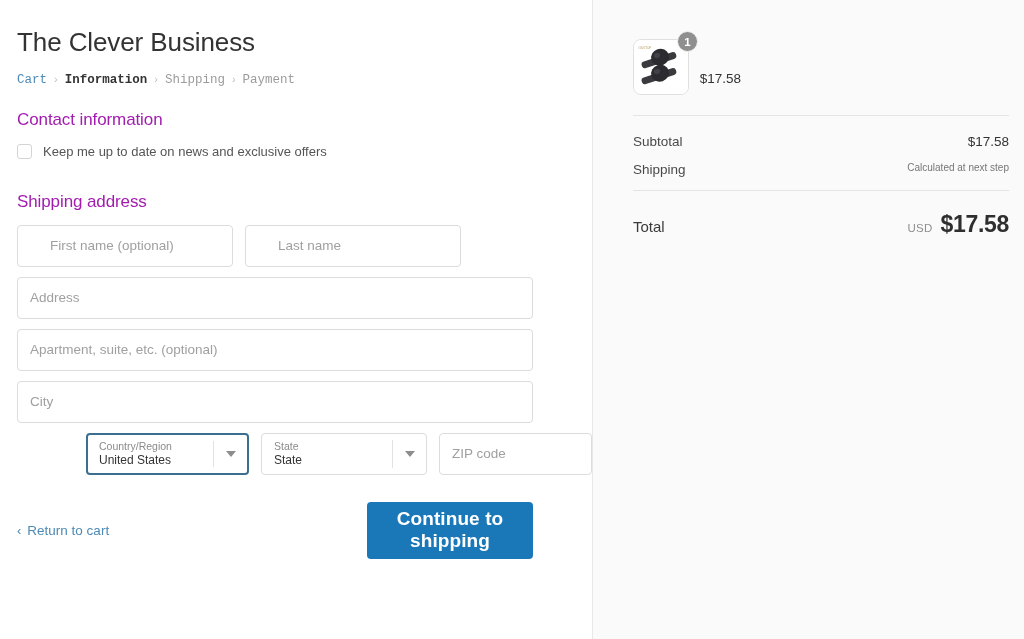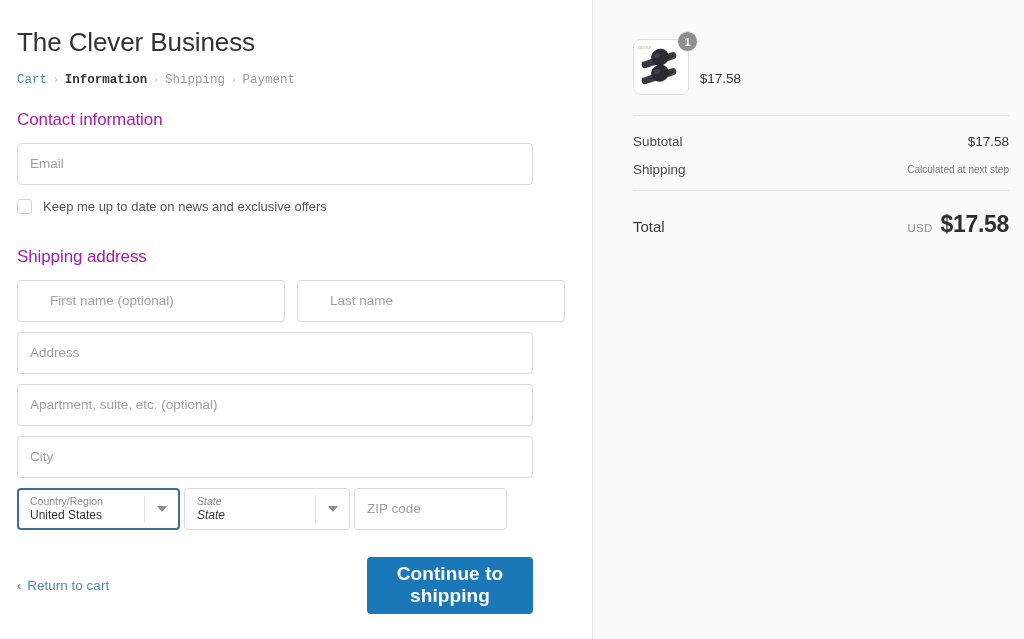--- a/index.html
+++ b/index.html
@@ -78,21 +78,21 @@
     color: #a0a0a0;
     font-size: 13.5px;
     width: 516px;
   }
 
   .row {
     display: flex;
     gap: 12px;
     margin-bottom: 10px;
   }
-  .field.half { width: 268px; padding-left: 32px; }
+  .field.half { width: 216px; padding-left: 32px; }
 
   .field-stack { margin-bottom: 10px; }
 
   .optin {
     display: flex;
     align-items: center;
     margin-top: 13px;
     height: 18px;
   }
   .checkbox {
@@ -103,38 +103,38 @@
     background: #ffffff;
     flex: 0 0 auto;
   }
   .optin-label {
     margin-left: 11px;
     font-size: 13px;
     color: #555555;
   }
 
   
-  .selectrow { display: flex; gap: 4px; margin-top: 10px; }
+  .selectrow { display: flex; gap: 12px; margin-top: 10px; justify-content: flex-end; }
   .select {
     position: relative;
     height: 42px;
     border: 1px solid #dcdcdc;
     border-radius: 4px;
     background: #ffffff;
     display: flex;
     flex-direction: column;
     justify-content: center;
     padding: 0 12px;
   }
   .select.focused {
     border: 2px solid #3c6e8f;
     padding: 0 11px;
   }
   .select-country { width: 163px; }
-  .select-state { width: 166px; font-style: italic; }
+  .select-state { width: 166px; }
   .select .mini-label {
     font-size: 10.5px;
     color: #8a8a8a;
     line-height: 1.15;
     margin-bottom: 1px;
   }
   .select .value {
     font-size: 12px;
     color: #333333;
     line-height: 1.15;
@@ -269,21 +269,21 @@
     height: 1px;
     background: #e4e4e4;
     margin: 20px 0 0 0;
     width: 376px;
   }
 
   .totals { padding-top: 18px; width: 376px; }
   .totals-row {
     display: flex;
     justify-content: space-between;
-    align-items: center;
+    align-items: flex-start;
     margin-bottom: 13px;
   }
   .totals-label { font-size: 13.5px; color: #4a4a4a; }
   .totals-value { font-size: 13.5px; color: #333333; }
   .totals-value.muted { color: #767676; font-size: 10px; }
 
   .grand-divider {
     height: 1px;
     background: #e4e4e4;
     margin: 7px 0 0 0;
@@ -326,23 +326,20 @@
       <span class="crumb-sep">›</span>
       <span class="crumb crumb-current">Information</span>
       <span class="crumb-sep">›</span>
       <span class="crumb crumb-future">Shipping</span>
       <span class="crumb-sep">›</span>
       <span class="crumb crumb-future">Payment</span>
     </div>
 
     <div class="section-title">Contact information</div>
 
-    <div class="field-stack">
-      <div class="field">Email</div>
-    </div>
 
     <div class="optin">
       <div class="checkbox"></div>
       <div class="optin-label">Keep me up to date on news and exclusive offers</div>
     </div>
 
     <div class="section-title shipping-title">Shipping address</div>
 
     <div class="row">
       <div class="field half">First name (optional)</div>

